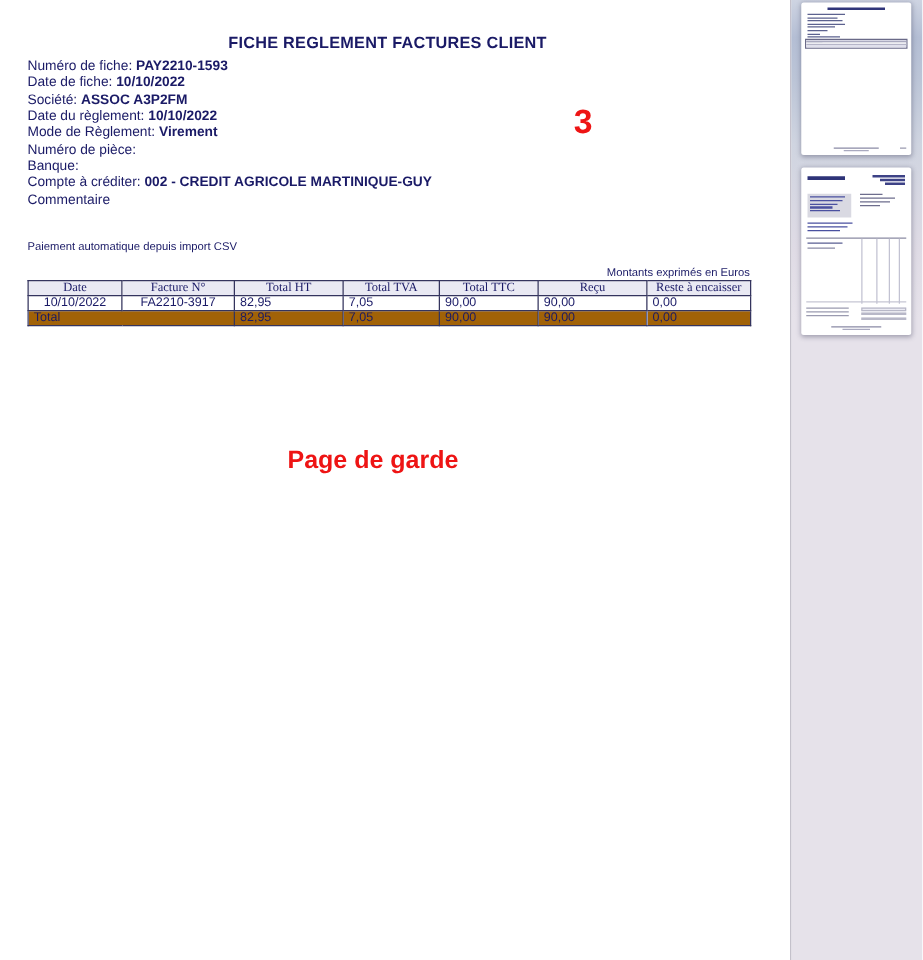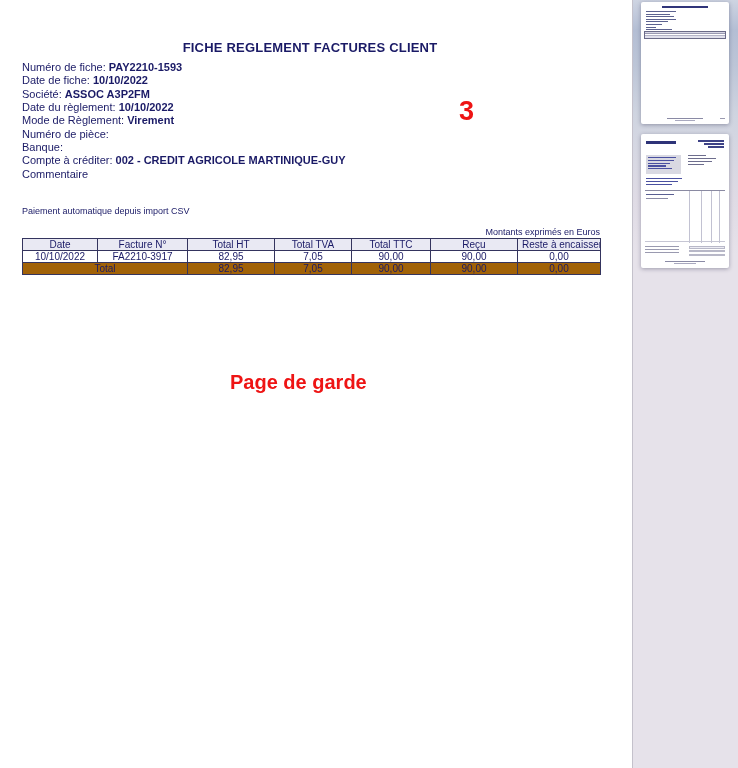--- a/index.html
+++ b/index.html
@@ -1,35 +1,35 @@
 <!DOCTYPE html>
 <html><head>
 <meta charset="utf-8">
 <style>
   * { margin:0; padding:0; box-sizing:border-box; }
   html,body { width:738px; height:768px; background:#fff; overflow:hidden;
               font-family:"Liberation Sans", sans-serif; }
   .app { position:relative; width:738px; height:768px; }
 
   
-  .main-page { position:absolute; left:0; top:14px; width:632px; height:628px; background:#fff; color:#1a1a66; }
+  .main-page { position:absolute; left:0; top:0; width:632px; height:628px; background:#fff; color:#1a1a66; }
   .doc-title { position:absolute; top:26px; left:0; width:620px; text-align:center;
                font-size:13px; font-weight:bold; letter-spacing:.2px; }
   .fields { position:absolute; top:47px; left:22px; font-size:11px; line-height:13.35px; }
   .fields .b { font-weight:bold; }
   .comment-note { position:absolute; top:192px; left:22px; font-size:9px; }
   .page-stamp { position:absolute; top:82px; left:459px; font-size:27px; font-weight:bold; color:#ee1414; }
   .euros-note { position:absolute; top:213px; left:22px; width:578px; text-align:right; font-size:9px; }
   .pay-table { position:absolute; top:224px; left:22px; width:578px; border-collapse:collapse;
                table-layout:fixed; font-size:10px; color:#1a1a66; }
   .pay-table td, .pay-table th { border:1px solid #34345e; height:12px; padding:0 4px;
                font-weight:normal; overflow:hidden; white-space:nowrap; }
-  .pay-table th { background:#e9e9f3; text-align:center; }
+  .pay-table th { background:#e9e9f3; text-align:center;font-family:Liberation Serif, serif; }
   .pay-table td.c { text-align:center; }
-  .pay-table td.r { text-align:center; }
+  .pay-table td.r { text-align:left; }
   .pay-table tr.total td { background:#a16207; }
   .page-label { position:absolute; top:357px; left:230px; font-size:20px; font-weight:bold; color:#ee1414; }
 
   
   .sidebar { position:absolute; left:632px; top:0; width:106px; height:768px;
              border-left:1px solid #c4c1cb;
              background:linear-gradient(180deg,#ced4e2 0px,#b4bed4 30px,#bcc5d7 65px,
                         #cfd4e0 115px,#dfdbe5 200px,#e6e2ea 255px,#e6e2ea 100%); }
   .thumb { position:absolute; left:8px; width:88px; background:#fff; border-radius:2px;
            box-shadow:0 1px 4px rgba(50,50,80,.4); overflow:hidden; }

